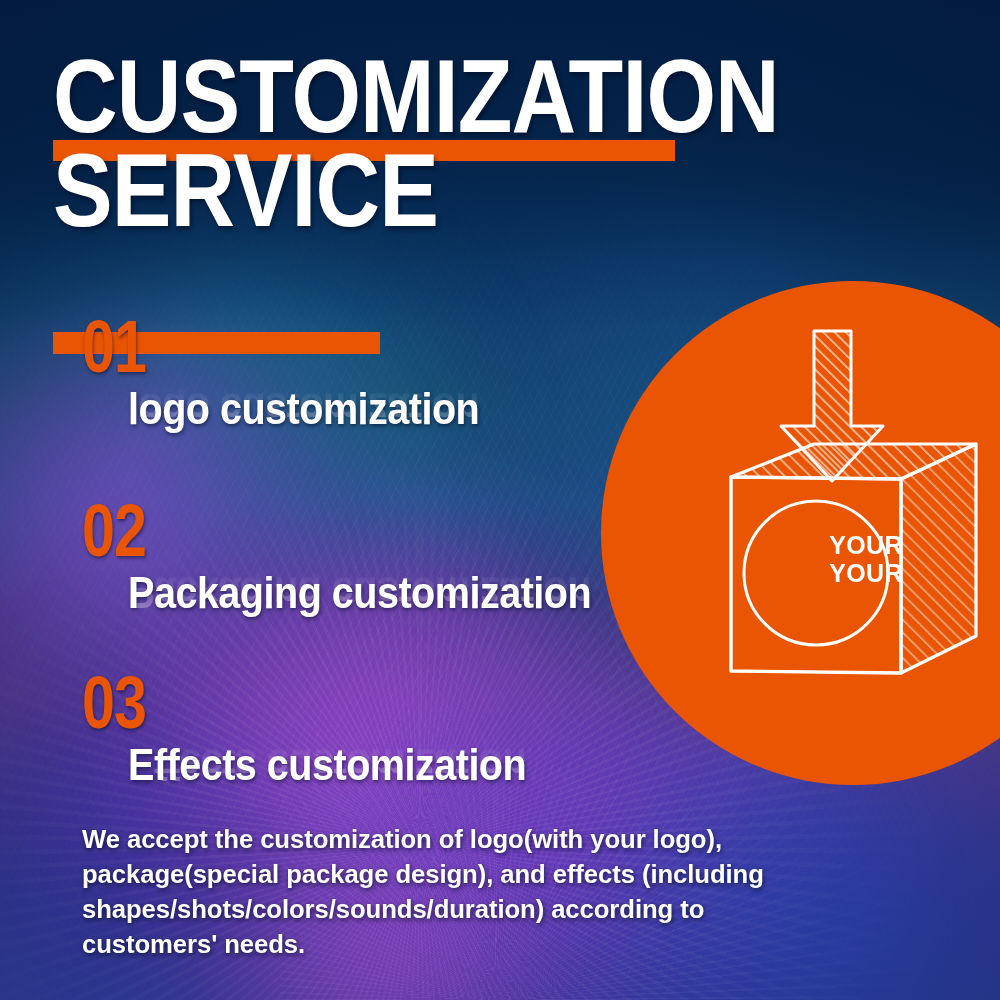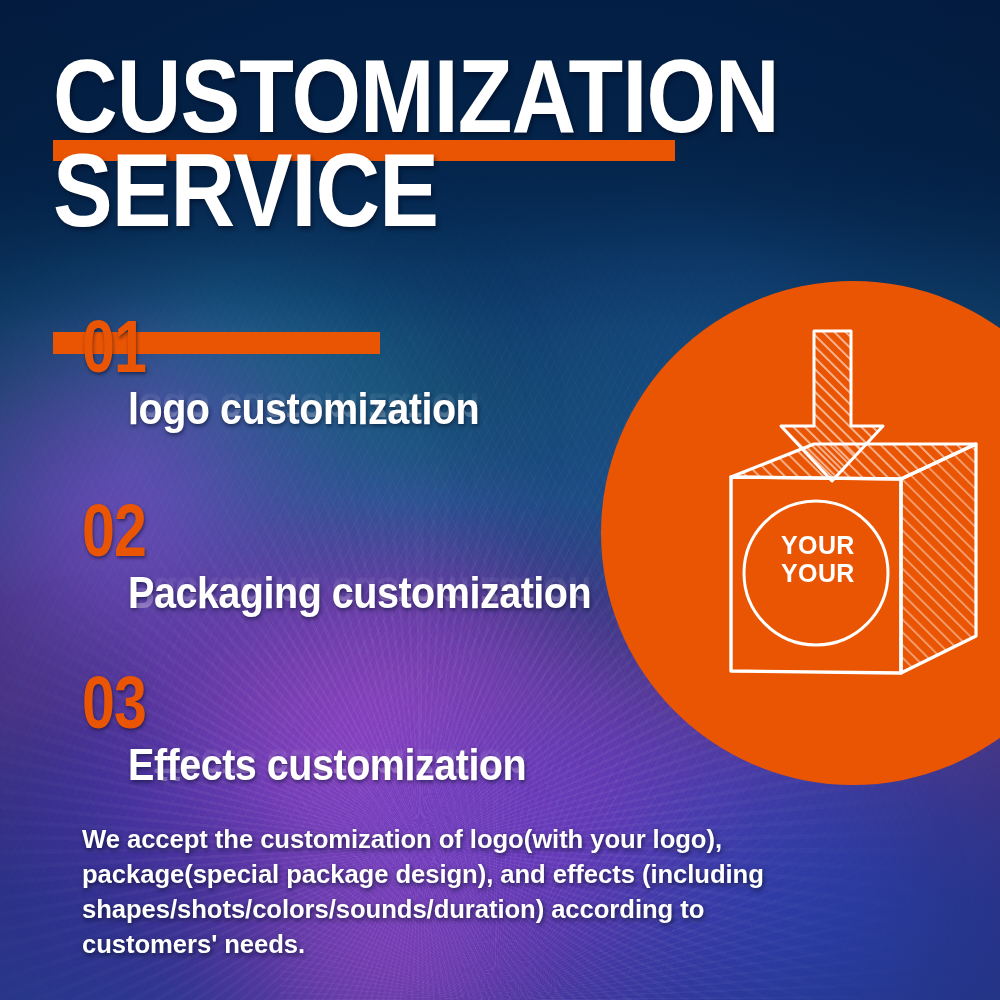--- a/index.html
+++ b/index.html
@@ -149,21 +149,21 @@
   
   .circle{
     position:absolute;left:601px;top:281px;
     width:504px;height:504px;border-radius:50%;
     background:#ea5504;
   }
   .illus{position:absolute;left:601px;top:281px;width:504px;height:504px;}
   .illus svg{display:block;width:504px;height:504px;}
   .logo-txt{
     position:absolute;left:781px;top:531px;width:122px;
-    text-align:left;color:#ffffff;font-weight:700;
+    text-align:right;color:#ffffff;font-weight:700;
     font-size:25px;line-height:28px;letter-spacing:.4px;
   }
 </style>
 </head>
 <body>
 
 <div id="stage">
 
   <div class="bg">
     <div class="bg bg-base"></div>

